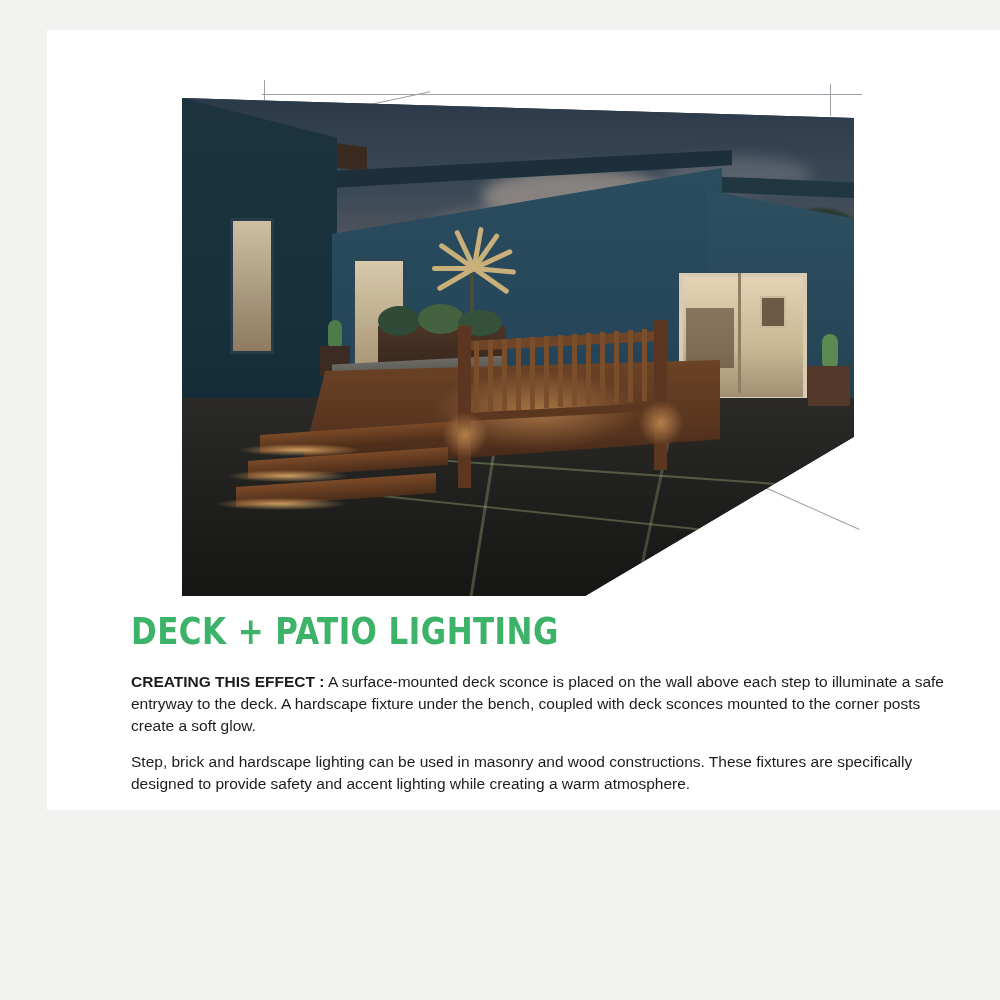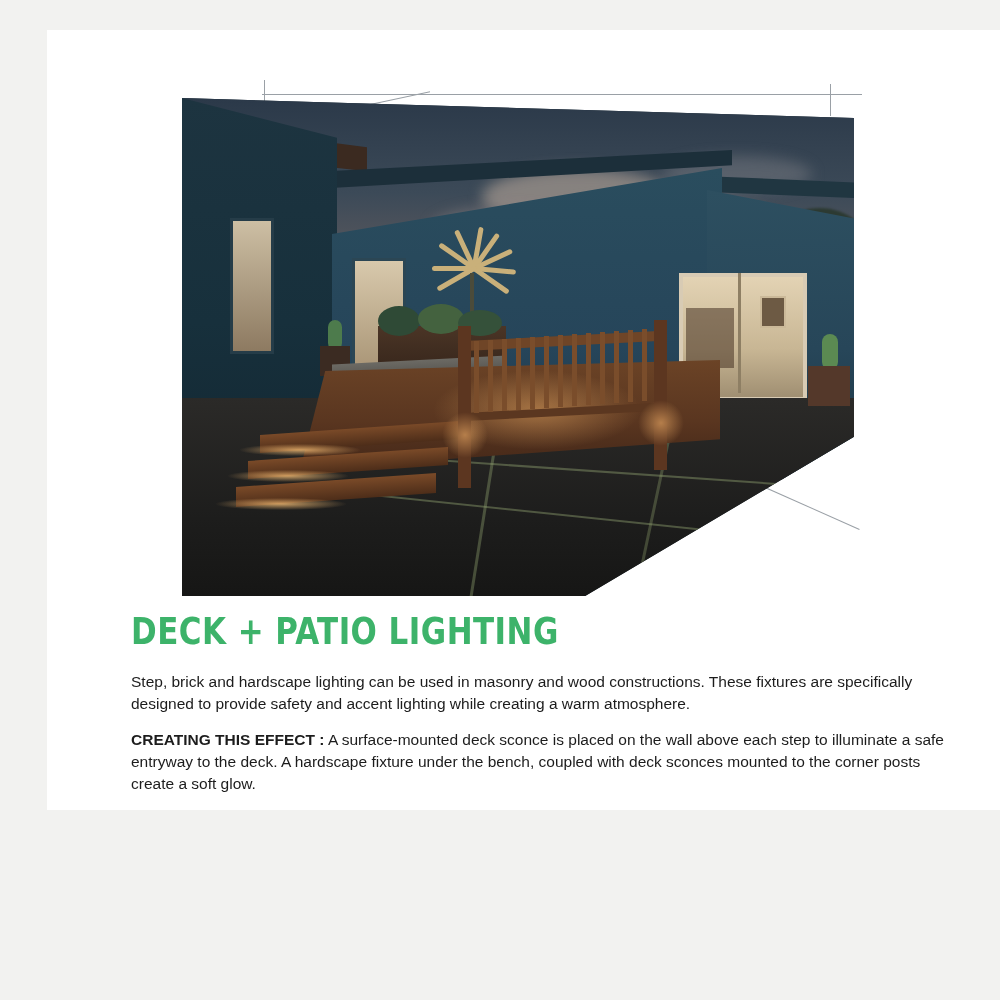--- a/index.html
+++ b/index.html
@@ -506,21 +506,21 @@
           <div class="post-glow pg1"></div>
           <div class="post-glow pg2"></div>
         </div>
 
       </div>
     </div>
 
     <div class="content">
       <h1 class="headline">DECK + PATIO LIGHTING</h1>
 
+      <p class="body-text"><b>CREATING THIS EFFECT :</b><span> A surface-mounted deck sconce is placed on the wall above each step to illuminate a safe entryway to the deck. A hardscape fixture under the bench, coupled with deck sconces mounted to the corner posts create a soft glow.</span></p>
+
       <p class="body-text">Step, brick and hardscape lighting can be used in masonry and wood constructions. These fixtures are specifically designed to provide safety and accent lighting while creating a warm atmosphere.</p>
-
-      <p class="body-text"><b>CREATING THIS EFFECT :</b><span> A surface-mounted deck sconce is placed on the wall above each step to illuminate a safe entryway to the deck. A hardscape fixture under the bench, coupled with deck sconces mounted to the corner posts create a soft glow.</span></p>
     </div>
 
   </div>
 
 
 </div>
 
 </body></html>

